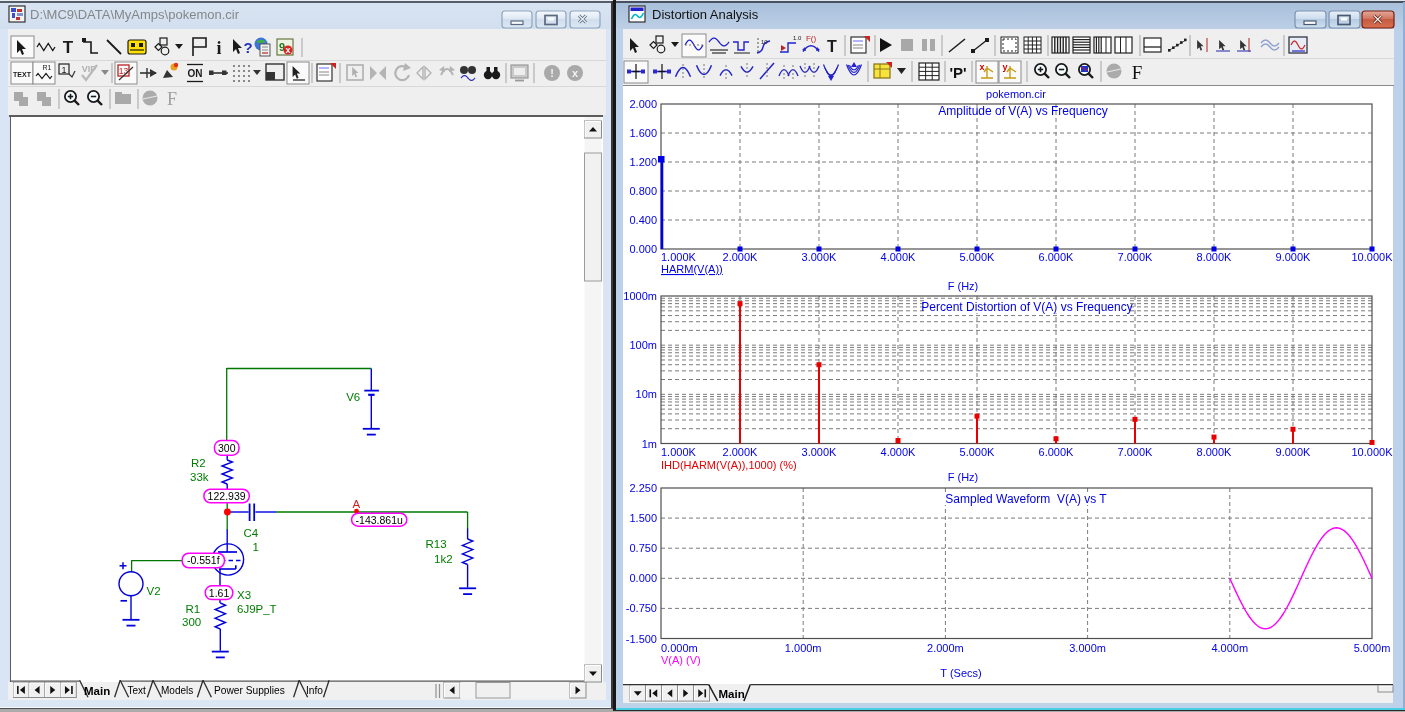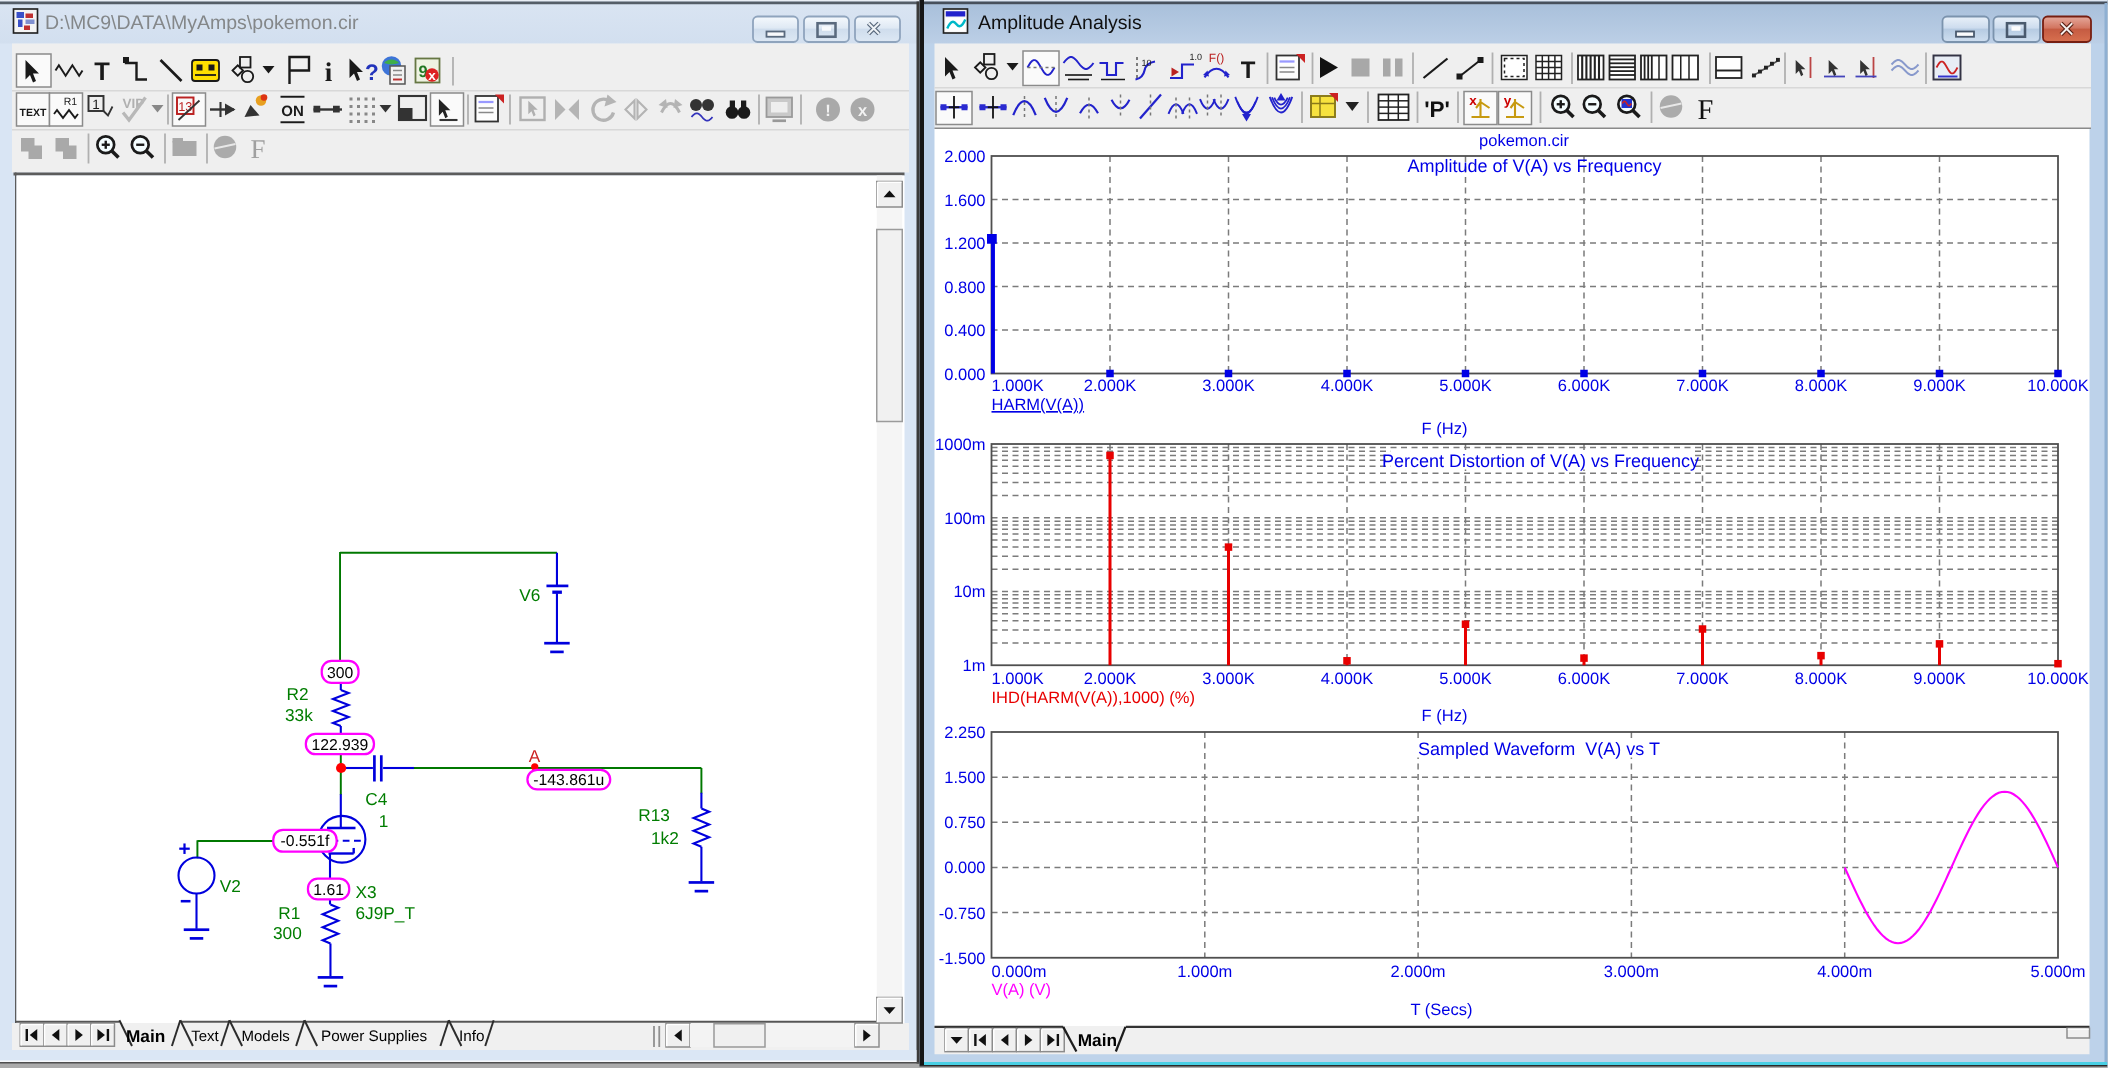--- a/index.html
+++ b/index.html
@@ -22,21 +22,21 @@
 <div class="abs" style="left:611px;top:1px;width:2px;height:708px;background:#3a3a3a"></div>
 <div class="abs" style="left:0;top:699.5px;width:611px;height:7px;background:#dbe7f5"></div>
 <div class="abs" style="left:0;top:706.5px;width:611px;height:1.4px;background:#f6f8fb"></div>
 <div class="abs" style="left:0;top:707.9px;width:613px;height:1.6px;background:#4e4e4e"></div>
 
 <div class="abs" style="left:613px;top:0;width:792px;height:710px;background:#bdd2ea"></div>
 <div class="abs" style="left:613px;top:0;width:3px;height:710px;background:#161616"></div>
 <div class="abs" style="left:616px;top:0;width:789px;height:1px;background:#dfe7f2"></div>
 <div class="abs" style="left:616px;top:1px;width:789px;height:1.6px;background:#47505c"></div>
 <div class="abs" style="left:616px;top:2.6px;width:789px;height:26px;background:linear-gradient(#a9c0db,#bccfe6)"></div>
-<div class="abs" style="left:652px;top:7px;font-size:13px;color:#111">Amplitude Analysis</div>
+<div class="abs" style="left:652px;top:7px;font-size:13px;color:#111">Distortion Analysis</div>
 <div class="abs" style="left:623px;top:28.6px;width:771px;height:57px;background:#efefef"></div>
 <div class="abs" style="left:623px;top:58.4px;width:771px;height:1px;background:#d8d8d8"></div>
 <div class="abs" style="left:623px;top:85px;width:771px;height:1.4px;background:#8a8a8a"></div>
 <div class="abs" style="left:623px;top:86.4px;width:770px;height:597.6px;background:#ffffff"></div>
 <div class="abs" style="left:623px;top:684px;width:770px;height:18.5px;background:#f0f0f0"></div>
 <div class="abs" style="left:1403px;top:2px;width:2px;height:708px;background:#8fb0d2"></div>
 <div class="abs" style="left:616px;top:702.5px;width:777px;height:5px;background:#bed3ea"></div>
 <div class="abs" style="left:616px;top:707.5px;width:789px;height:2px;background:#49cfe4"></div>
 <div class="abs" style="left:613px;top:709.5px;width:792px;height:1.5px;background:#2a2a2a"></div>
 <svg class="abs" style="left:0;top:0" width="1405" height="712" viewBox="0 0 1405 712">

